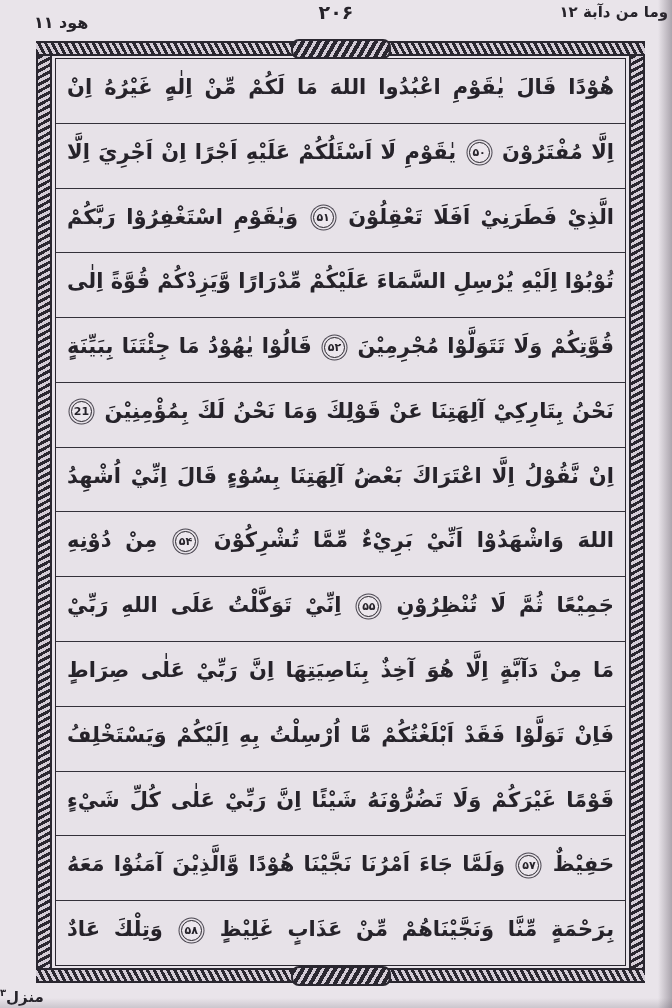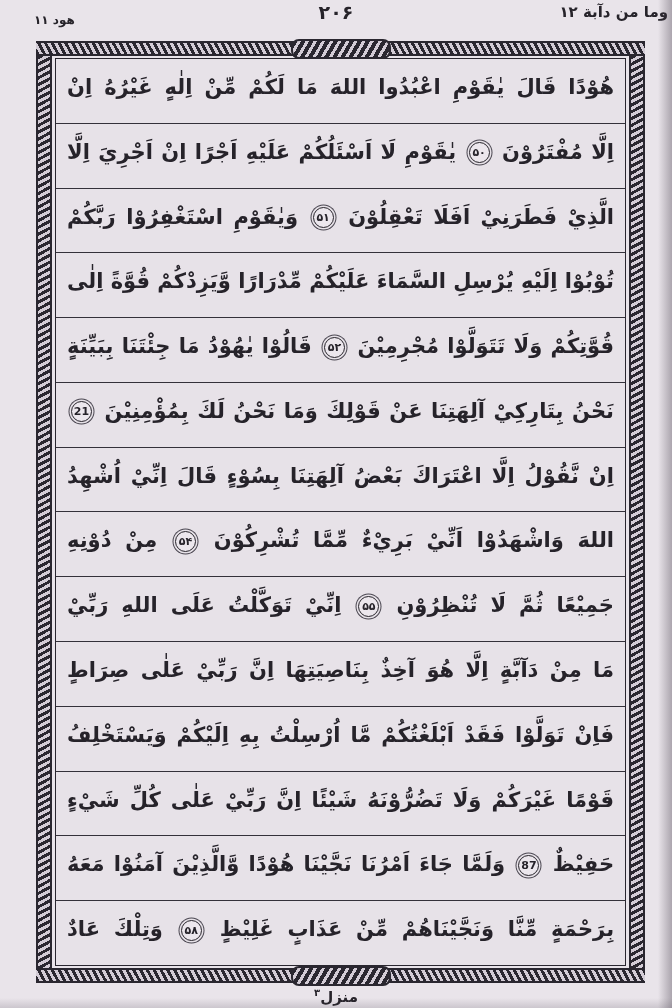--- a/index.html
+++ b/index.html
@@ -18,21 +18,21 @@
   .scan-shade-bottom{
     position:absolute;left:0;bottom:0;width:100%;height:10px;
     background:linear-gradient(to bottom,rgba(0,0,0,0),rgba(70,62,75,.18));
     pointer-events:none;z-index:9;
   }
 
   
   .hdr{position:absolute;font-weight:bold;white-space:nowrap;z-index:5}
   .hdr-juz{top:3px;right:4px;font-size:15px}
   .hdr-page{top:1px;left:50%;transform:translateX(-50%);font-size:19px;letter-spacing:1px}
-  .hdr-surah{top:13px;left:34px;font-size:12px}
+  .hdr-surah{top:13px;left:34px;font-size:16px}
 
   
   .frame{
     position:absolute;left:36px;top:41px;width:609px;height:942px;
     display:flex;flex-direction:column;z-index:2;
   }
   .band-h{
     height:11px;position:relative;flex:0 0 auto;
     background:repeating-linear-gradient(62deg,#2a2730 0 3px,#d3ccd6 3px 6px);
     border-top:2px solid #2a2730;border-bottom:2px solid #2a2730;
@@ -69,21 +69,21 @@
     width:21px;height:21px;box-sizing:border-box;
     border:1.6px solid #26232a;border-radius:50%;
     box-shadow:0 0 0 1.5px #e7e2e8,0 0 0 2.5px #4a4650;
     font-size:11px;font-weight:bold;line-height:normal;
     vertical-align:middle;margin:5px 4px;background:#ece7ed;
   }
 
   
   .footer{
     position:absolute;left:0;bottom:2px;width:100%;
-    text-align:center;font-size:15px;font-weight:bold;z-index:5;
+    text-align:left;font-size:15px;font-weight:bold;z-index:5;
   }
   .footer sup{font-size:10px}
 </style>
 </head>
 <body>
 
 <div class="hdr hdr-juz">وما من دآبة ۱۲</div>
 <div class="hdr hdr-page">۲۰۶</div>
 <div class="hdr hdr-surah">هود ۱۱</div>
 
@@ -99,21 +99,21 @@
         <div class="line"><span>الَّذِيْ فَطَرَنِيْ اَفَلَا تَعْقِلُوْنَ</span> <span class="verse">۵۱</span> <span>وَيٰقَوْمِ اسْتَغْفِرُوْا رَبَّكُمْ ثُمَّ</span> </div>
         <div class="line"><span>تُوْبُوْا اِلَيْهِ يُرْسِلِ السَّمَاءَ عَلَيْكُمْ مِّدْرَارًا وَّيَزِدْكُمْ قُوَّةً اِلٰى</span> </div>
         <div class="line"><span>قُوَّتِكُمْ وَلَا تَتَوَلَّوْا مُجْرِمِيْنَ</span> <span class="verse">۵۲</span> <span>قَالُوْا يٰهُوْدُ مَا جِئْتَنَا بِبَيِّنَةٍ وَّمَا</span> </div>
         <div class="line"><span>نَحْنُ بِتَارِكِيْ آلِهَتِنَا عَنْ قَوْلِكَ وَمَا نَحْنُ لَكَ بِمُؤْمِنِيْنَ</span> <span class="verse">21</span> </div>
         <div class="line"><span>اِنْ نَّقُوْلُ اِلَّا اعْتَرَاكَ بَعْضُ آلِهَتِنَا بِسُوْءٍ قَالَ اِنِّيْ اُشْهِدُ</span> </div>
         <div class="line"><span>اللهَ وَاشْهَدُوْا اَنِّيْ بَرِيْءٌ مِّمَّا تُشْرِكُوْنَ</span> <span class="verse">۵۴</span> <span>مِنْ دُوْنِهِ فَكِيْدُوْنِيْ</span> </div>
         <div class="line"><span>جَمِيْعًا ثُمَّ لَا تُنْظِرُوْنِ</span> <span class="verse">۵۵</span> <span>اِنِّيْ تَوَكَّلْتُ عَلَى اللهِ رَبِّيْ وَرَبِّكُمْ</span> </div>
         <div class="line"><span>مَا مِنْ دَآبَّةٍ اِلَّا هُوَ آخِذٌ بِنَاصِيَتِهَا اِنَّ رَبِّيْ عَلٰى صِرَاطٍ مُّسْتَقِيْمٍ</span>  </div>
         <div class="line"><span>فَاِنْ تَوَلَّوْا فَقَدْ اَبْلَغْتُكُمْ مَّا اُرْسِلْتُ بِهِ اِلَيْكُمْ وَيَسْتَخْلِفُ رَبِّيْ</span> </div>
         <div class="line"><span>قَوْمًا غَيْرَكُمْ وَلَا تَضُرُّوْنَهُ شَيْئًا اِنَّ رَبِّيْ عَلٰى كُلِّ شَيْءٍ</span> </div>
-        <div class="line"><span>حَفِيْظٌ</span> <span class="verse">87</span> <span>وَلَمَّا جَاءَ اَمْرُنَا نَجَّيْنَا هُوْدًا وَّالَّذِيْنَ آمَنُوْا مَعَهُ</span> </div>
+        <div class="line"><span>حَفِيْظٌ</span> <span class="verse">۵۷</span> <span>وَلَمَّا جَاءَ اَمْرُنَا نَجَّيْنَا هُوْدًا وَّالَّذِيْنَ آمَنُوْا مَعَهُ</span> </div>
         <div class="line"><span>بِرَحْمَةٍ مِّنَّا وَنَجَّيْنَاهُمْ مِّنْ عَذَابٍ غَلِيْظٍ</span> <span class="verse">۵۸</span> <span>وَتِلْكَ عَادٌ جَحَدُوْا</span> </div>
       </div>
     <div class="band-v"></div>
   </div>
   <div class="band-h">
     <span class="knot"></span>
   </div>
 </div>
 
 <div class="footer">

